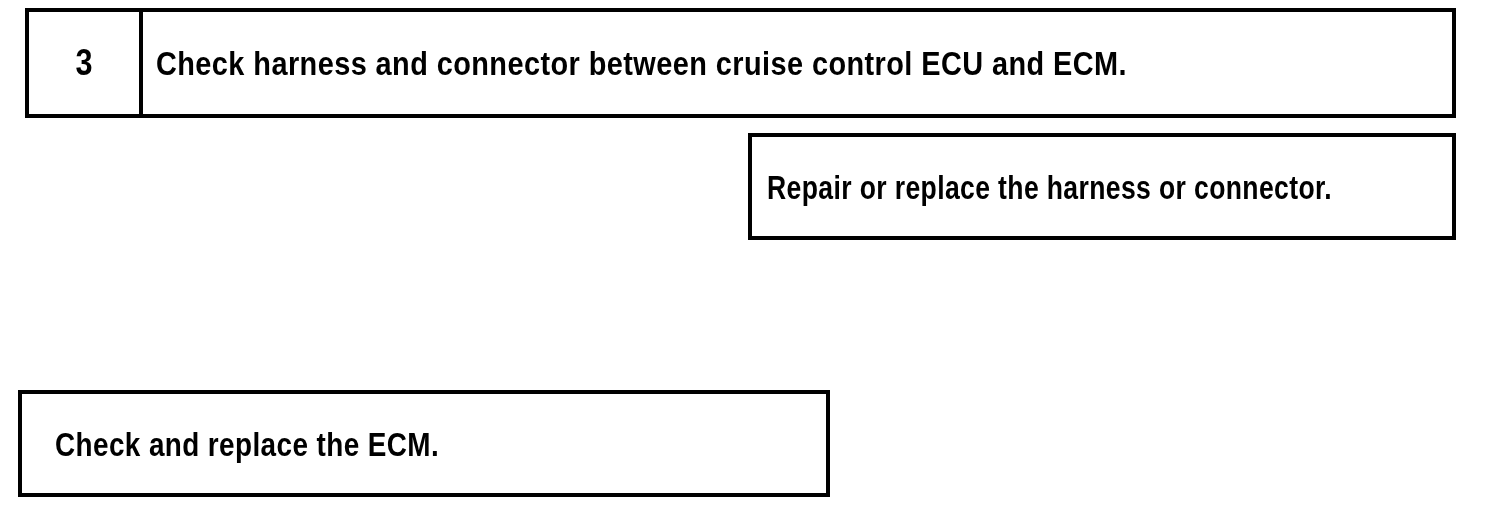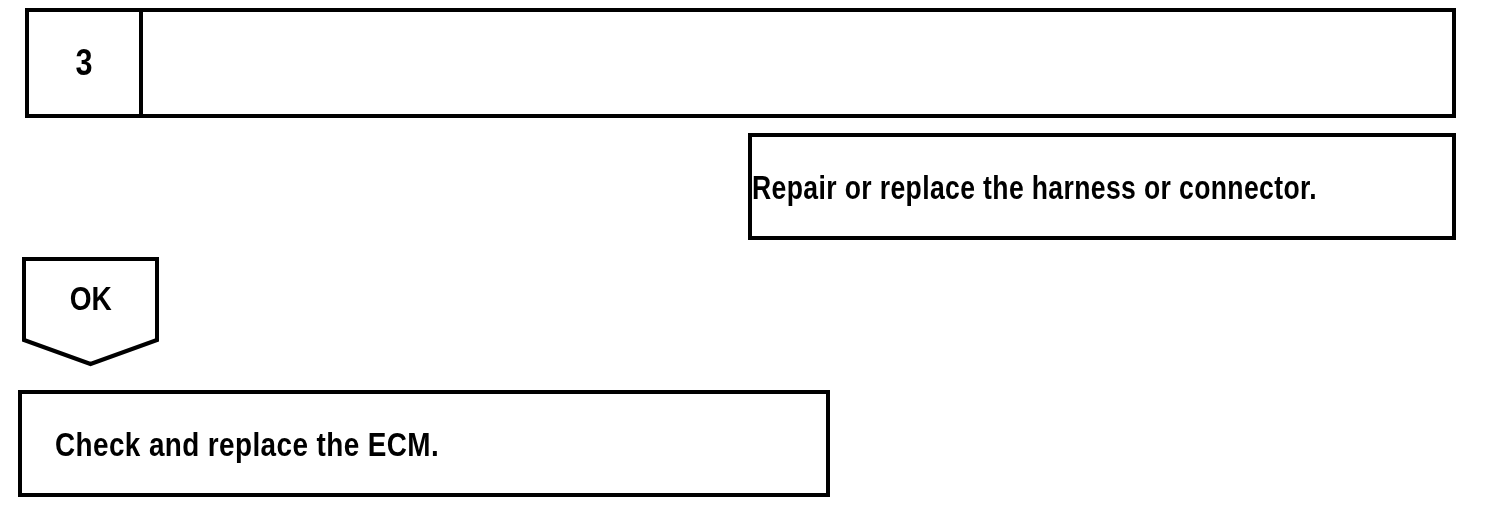--- a/index.html
+++ b/index.html
@@ -87,20 +87,21 @@
     left: 618px;
     top: 133px;
     width: 122px;
     height: 112px;
   }
   .ng-action-box {
     left: 748px;
     top: 133px;
     width: 708px;
     height: 107px;
+    padding-left: 15px;
   }
   .ok-connector {
     left: 21px;
     top: 256px;
     width: 139px;
     height: 111px;
   }
   .ok-connector .connector-label {
     padding-bottom: 26px; 
   }
@@ -120,31 +121,28 @@
 </style>
 </head>
 <body>
 
 <div class="page">
 
   <div class="box step-box">
     <div class="step-number-cell">
       <span class="step-number">3</span>
     </div>
+    <div class="step-instruction-cell">
+      <span class="scan-text t-step">Check harness and connector between cruise control ECU and ECM.</span>
+    </div>
   </div>
 
 
   <div class="box ng-action-box">
     <span class="scan-text t-ng">Repair or replace the harness or connector.</span>
   </div>
 
-  <div class="connector ok-connector">
-    <svg viewBox="0 0 139 111" aria-hidden="true">
-      <polygon class="shape" points="3,3 136,3 136,84 69.5,108 3,84"></polygon>
-    </svg>
-    <span class="connector-label">OK</span>
-  </div>
 
   <div class="box ok-action-box">
     <span class="scan-text t-ok">Check and replace the ECM.</span>
   </div>
 
 </div>
 
 </body></html>

